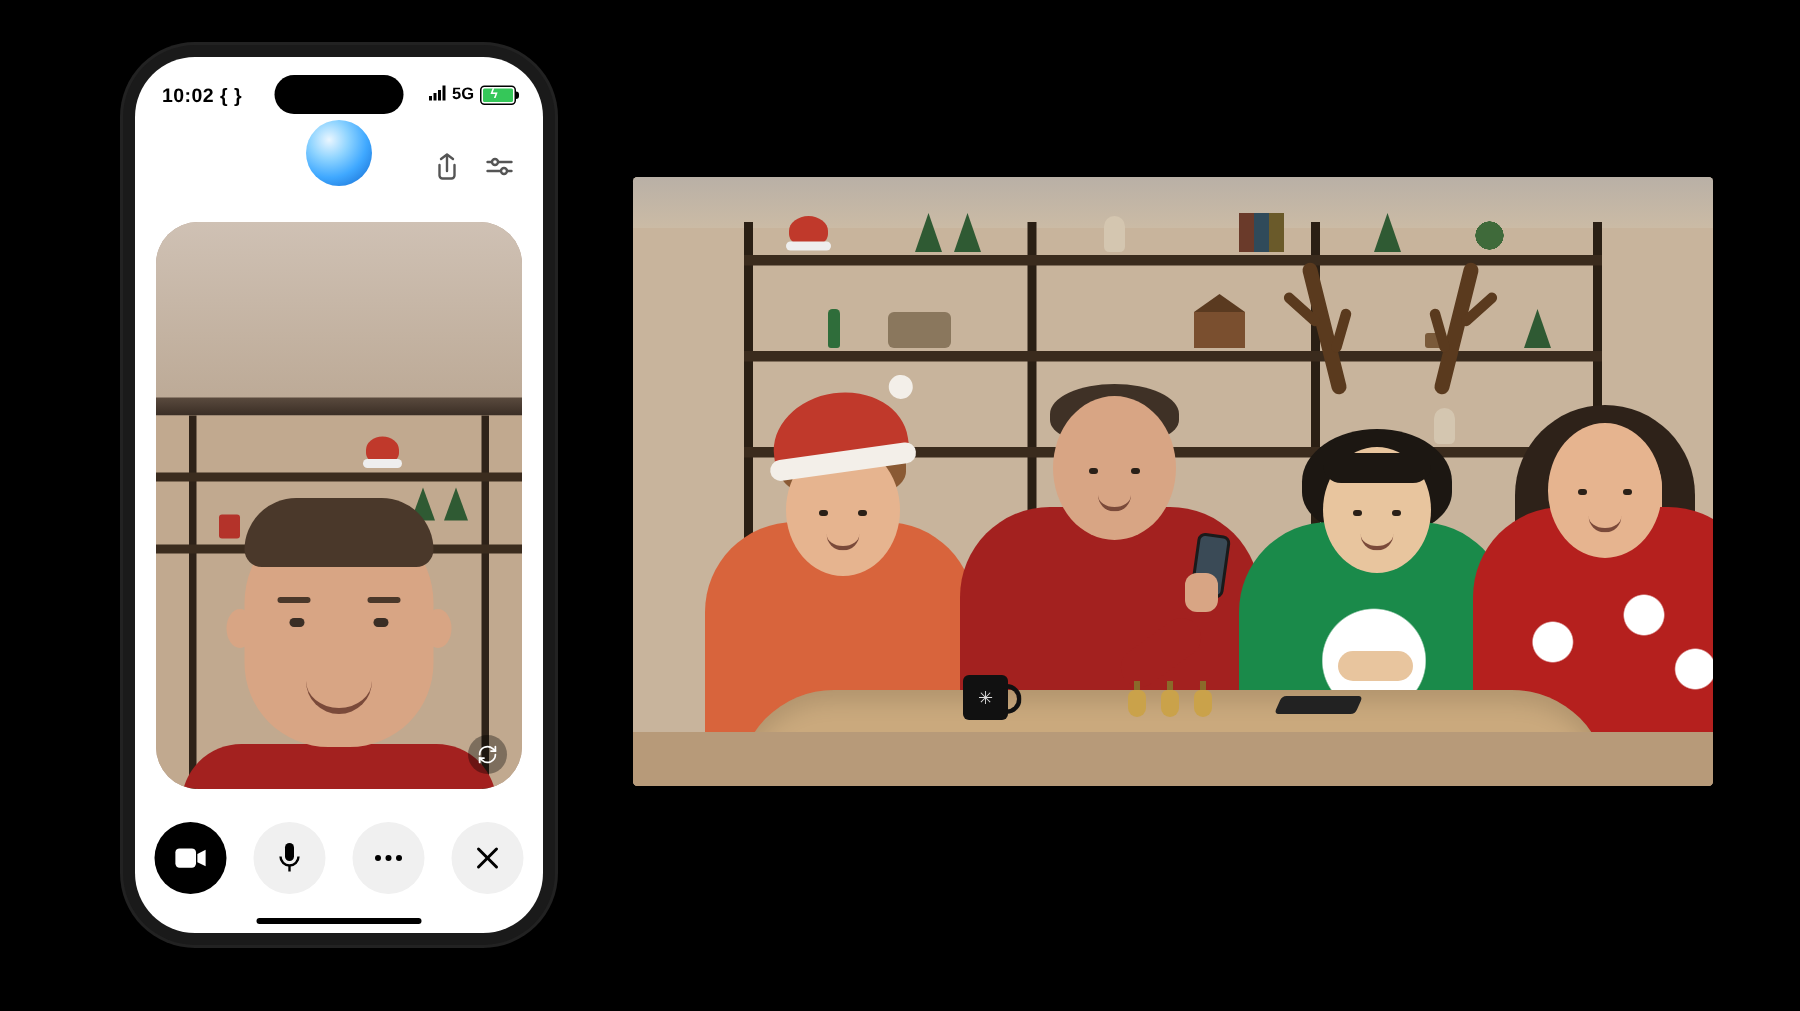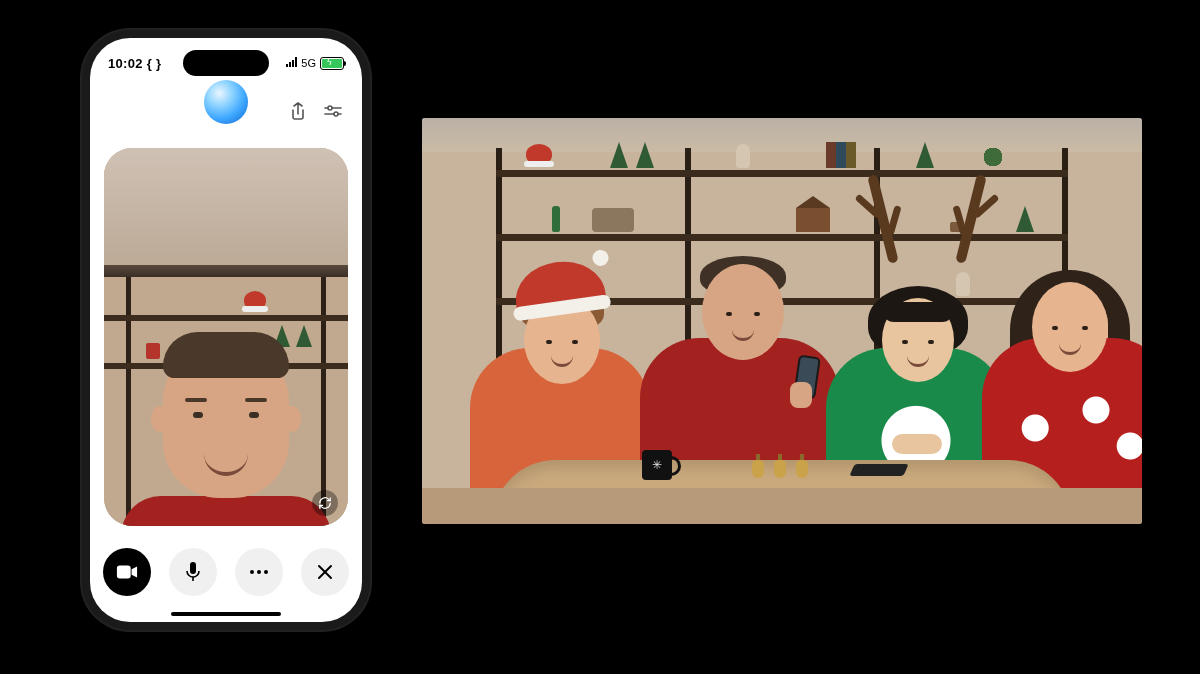--- a/index.html
+++ b/index.html
@@ -4,21 +4,21 @@
 <style>
   html,body{margin:0;padding:0;width:1200px;height:674px;background:#000;font-family:-apple-system,Helvetica,Arial,sans-serif;overflow:hidden}
   .stage{position:relative;width:1194px;height:674px}
 
   
   .phone{position:absolute;left:82px;top:30px;width:288px;height:600px;border-radius:48px;background:#1a1a1a;box-shadow:0 0 0 2px #222}
   .phone-inner{position:absolute;inset:8px;border-radius:40px;background:#fff;overflow:hidden}
   .dynamic-island{position:absolute;top:12px;left:50%;transform:translateX(-50%);width:86px;height:26px;background:#000;border-radius:16px;z-index:10}
   .status-bar{position:absolute;top:12px;left:0;right:0;height:26px;display:flex;justify-content:space-between;align-items:center;padding:0 18px;font-size:13px;font-weight:600;z-index:9}
   .status-left{letter-spacing:.3px}
-  .status-right{display:flex;gap:4px;font-size:11px;font-weight:400}
+  .status-right{display:flex;gap:4px;font-size:11px;font-weight:700}
   .sig-icon{display:inline-flex;align-items:flex-end;gap:1px;height:10px}
   .sig-icon i{width:2px;background:#000;display:block}
   .sig-icon i:nth-child(1){height:3px}.sig-icon i:nth-child(2){height:5px}.sig-icon i:nth-child(3){height:7px}.sig-icon i:nth-child(4){height:10px}
   .battery{width:22px;height:11px;border:1px solid #000;border-radius:3px;position:relative;display:inline-block}
   .battery::after{content:"";position:absolute;right:-3px;top:3px;width:2px;height:5px;background:#000;border-radius:0 2px 2px 0}
   .battery i{position:absolute;inset:1px;background:#35c759;border-radius:1px}
   .bolt{position:absolute;left:6px;top:-1px;font-size:9px;color:#fff}
 
   .app-top{position:absolute;top:44px;left:0;right:0;height:58px;display:flex;align-items:center;justify-content:flex-end;padding:0 20px;gap:18px}
   .orb{position:absolute;top:42px;left:50%;transform:translateX(-50%);width:44px;height:44px;border-radius:50%;

